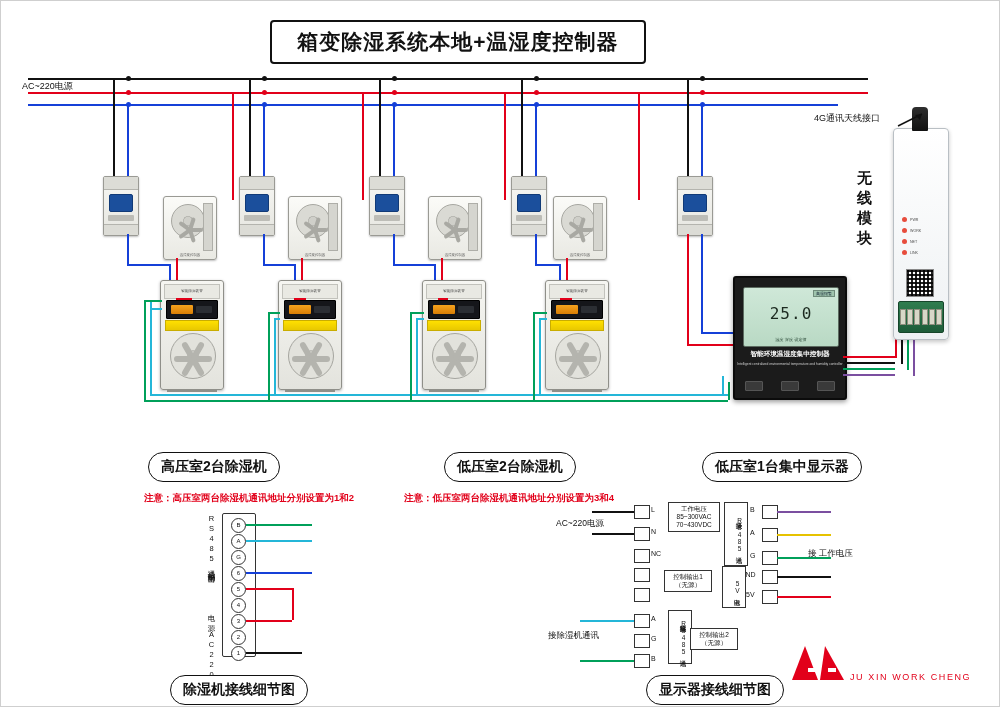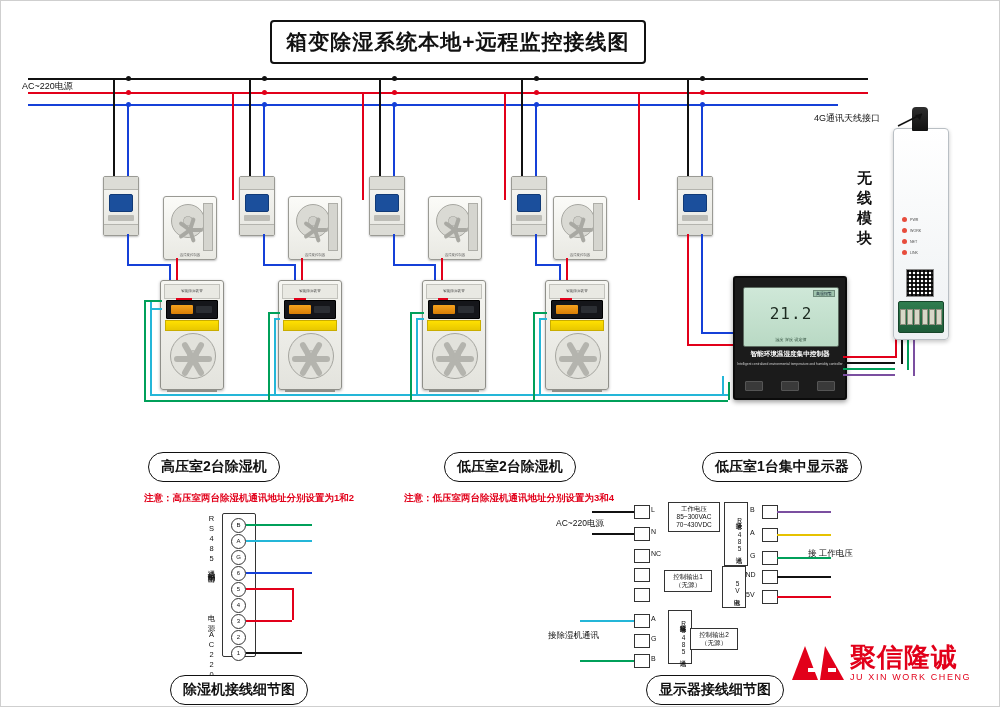--- a/index.html
+++ b/index.html
@@ -192,21 +192,21 @@
   .logo .en{position:absolute;left:58px;top:32px;font-size:9px;color:#e2001a;letter-spacing:1.6px;}
   .ac-label{position:absolute;left:22px;top:80px;font-size:9px;color:#111;}
   .ant-label{position:absolute;left:814px;top:112px;font-size:9px;color:#111;}
   .arrow{position:absolute;}
 </style>
 </head>
 <body>
 
 <div class="frame"></div>
 
-<div class="abs title-box">箱变除湿系统本地+远程监控接线图</div>
+<div class="abs title-box">箱变除湿系统本地+温湿度控制器</div>
 
 <div class="ac-label">AC~220电源</div>
 
 <div class="w hw" style="left:28px;top:78px;width:840px;background:#111;"></div>
 
 <div class="w hw" style="left:28px;top:92px;width:840px;background:#e2001a;"></div>
 
 <div class="w hw" style="left:28px;top:104px;width:810px;background:#1540d8;"></div>
 
 <div class="dot" style="left:126px;top:76px;background:#111;"></div>
@@ -430,21 +430,21 @@
 <div class="w hw" style="left:539px;top:318px;width:8px;background:#24b6d8;"></div>
 
 <div class="w hw" style="left:176px;top:298px;width:16px;background:#e2001a;"></div>
 <div class="w hw" style="left:294px;top:298px;width:12px;background:#e2001a;"></div>
 <div class="w hw" style="left:438px;top:298px;width:10px;background:#e2001a;"></div>
 <div class="w hw" style="left:560px;top:298px;width:12px;background:#e2001a;"></div>
 
 <div class="ctrl">
   <div class="lcd">
     <div class="tag">高温报警</div>
-    <div class="big">21.2</div>
+    <div class="big">25.0</div>
     <div class="sub">温度 湿度 设定值</div>
   </div>
   <div class="nameplate">智能环境温湿度集中控制器</div>
   <div class="eng">Intelligent centralized environmental temperature and humidity controller</div>
   <div class="btnrow">
     <div class="btn"></div>
     <div class="btn"></div>
     <div class="btn"></div>
   </div>
 </div>
@@ -591,15 +591,14 @@
 
 <div class="cap" style="left:646px;top:675px;">显示器接线细节图</div>
 
 <div class="logo">
   <svg class="mark" viewBox="0 0 52 42">
     <polygon points="13,4 26,38 0,38" fill="#e2001a"></polygon>
     <polygon points="33,4 52,38 28,38" fill="#e2001a"></polygon>
     <rect x="16" y="26" width="8" height="4" fill="#ffffff"></rect>
     <rect x="36" y="26" width="8" height="4" fill="#ffffff"></rect>
   </svg>
-  <div class="cn">聚信隆诚</div>
   <div class="en">JU XIN WORK CHENG</div>
 </div>
 
 </body></html>

